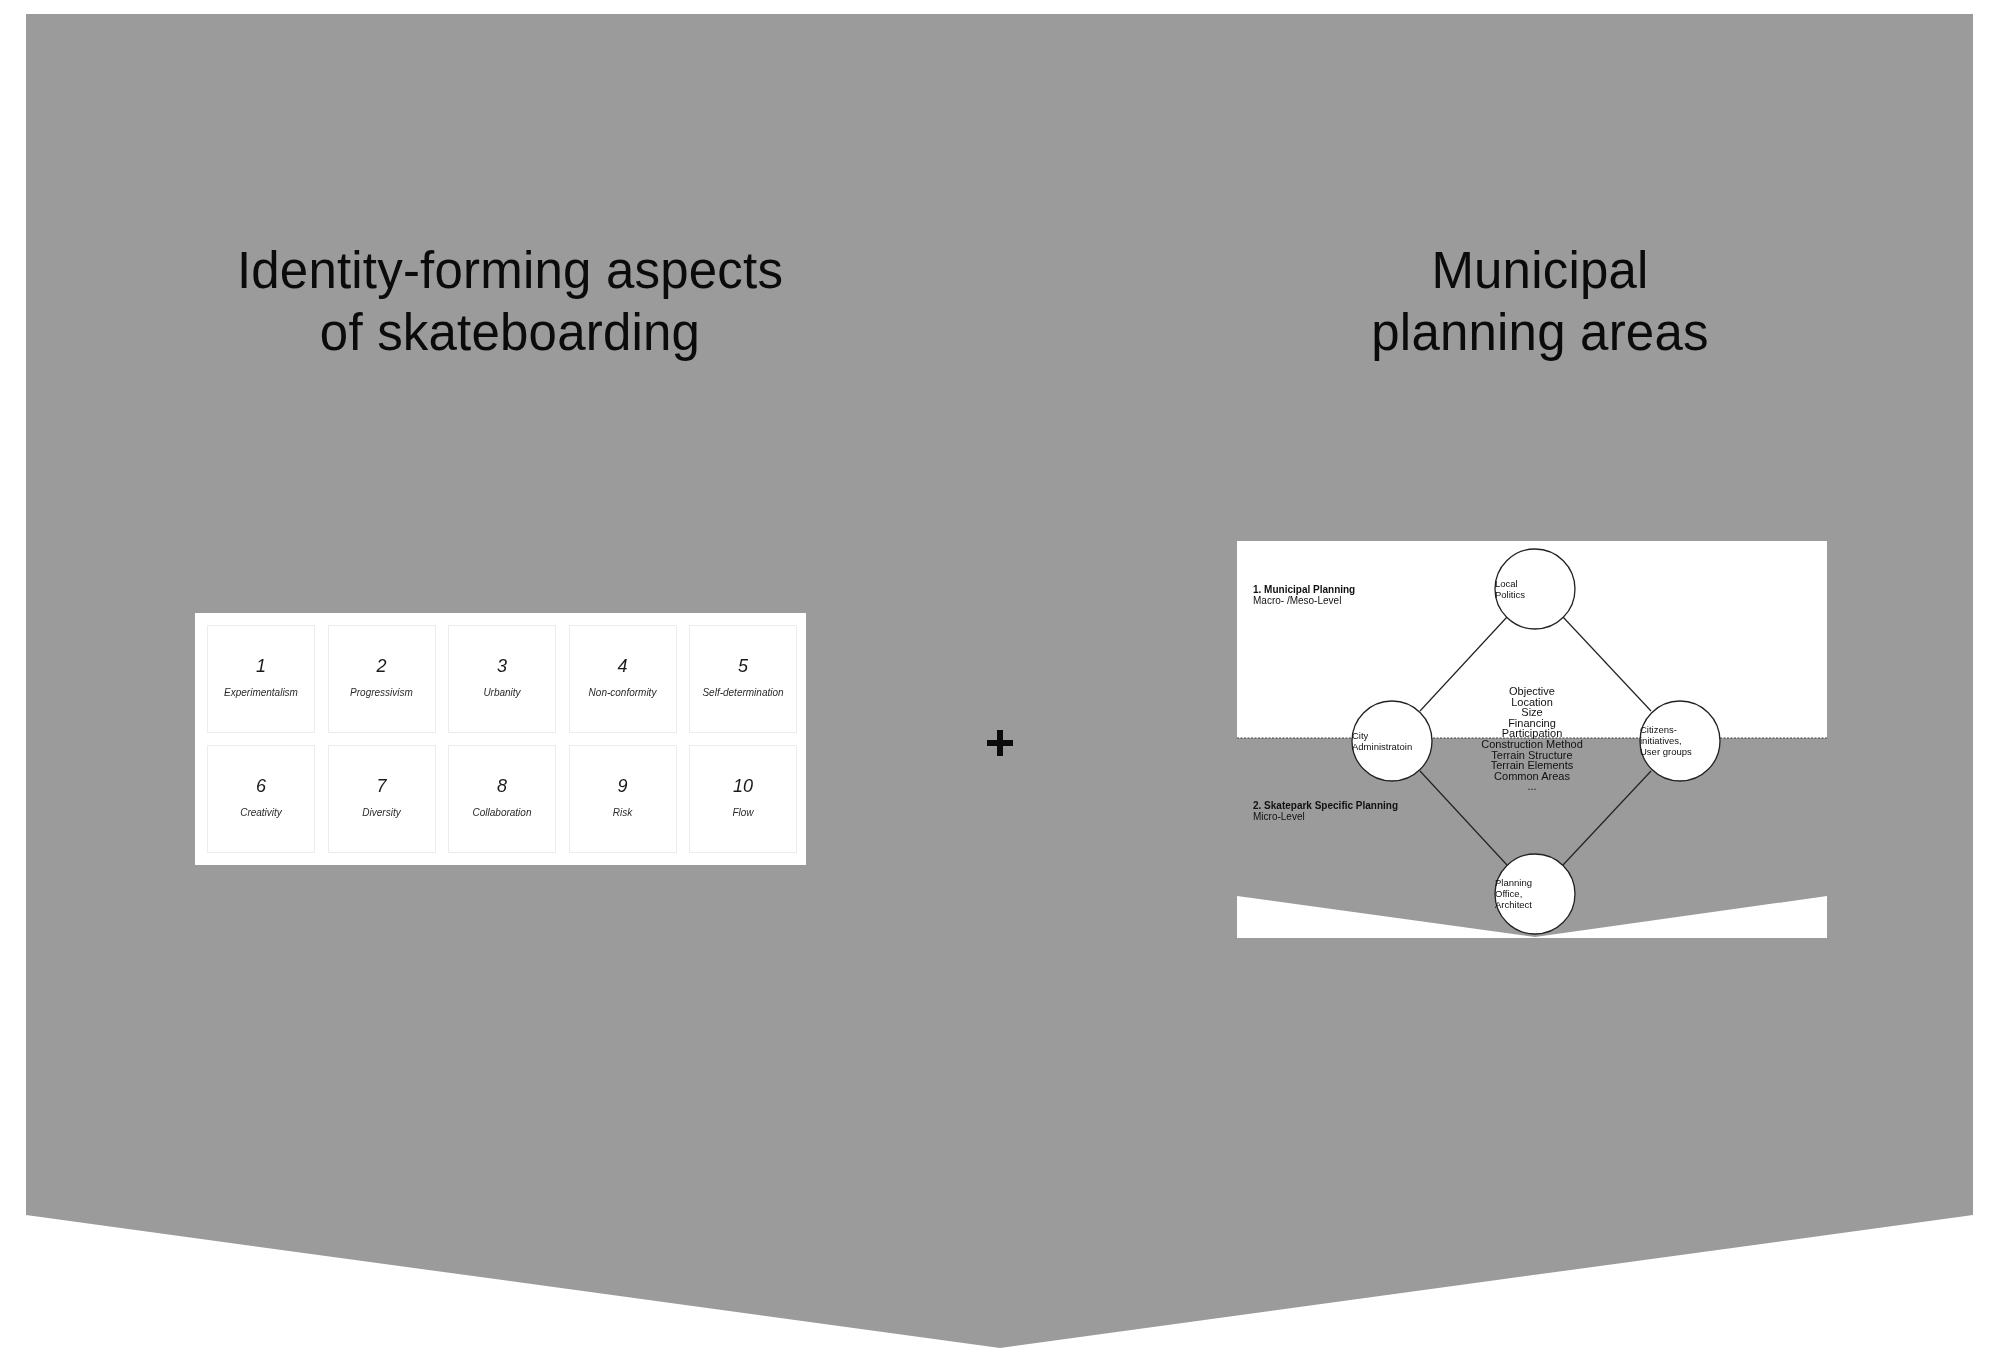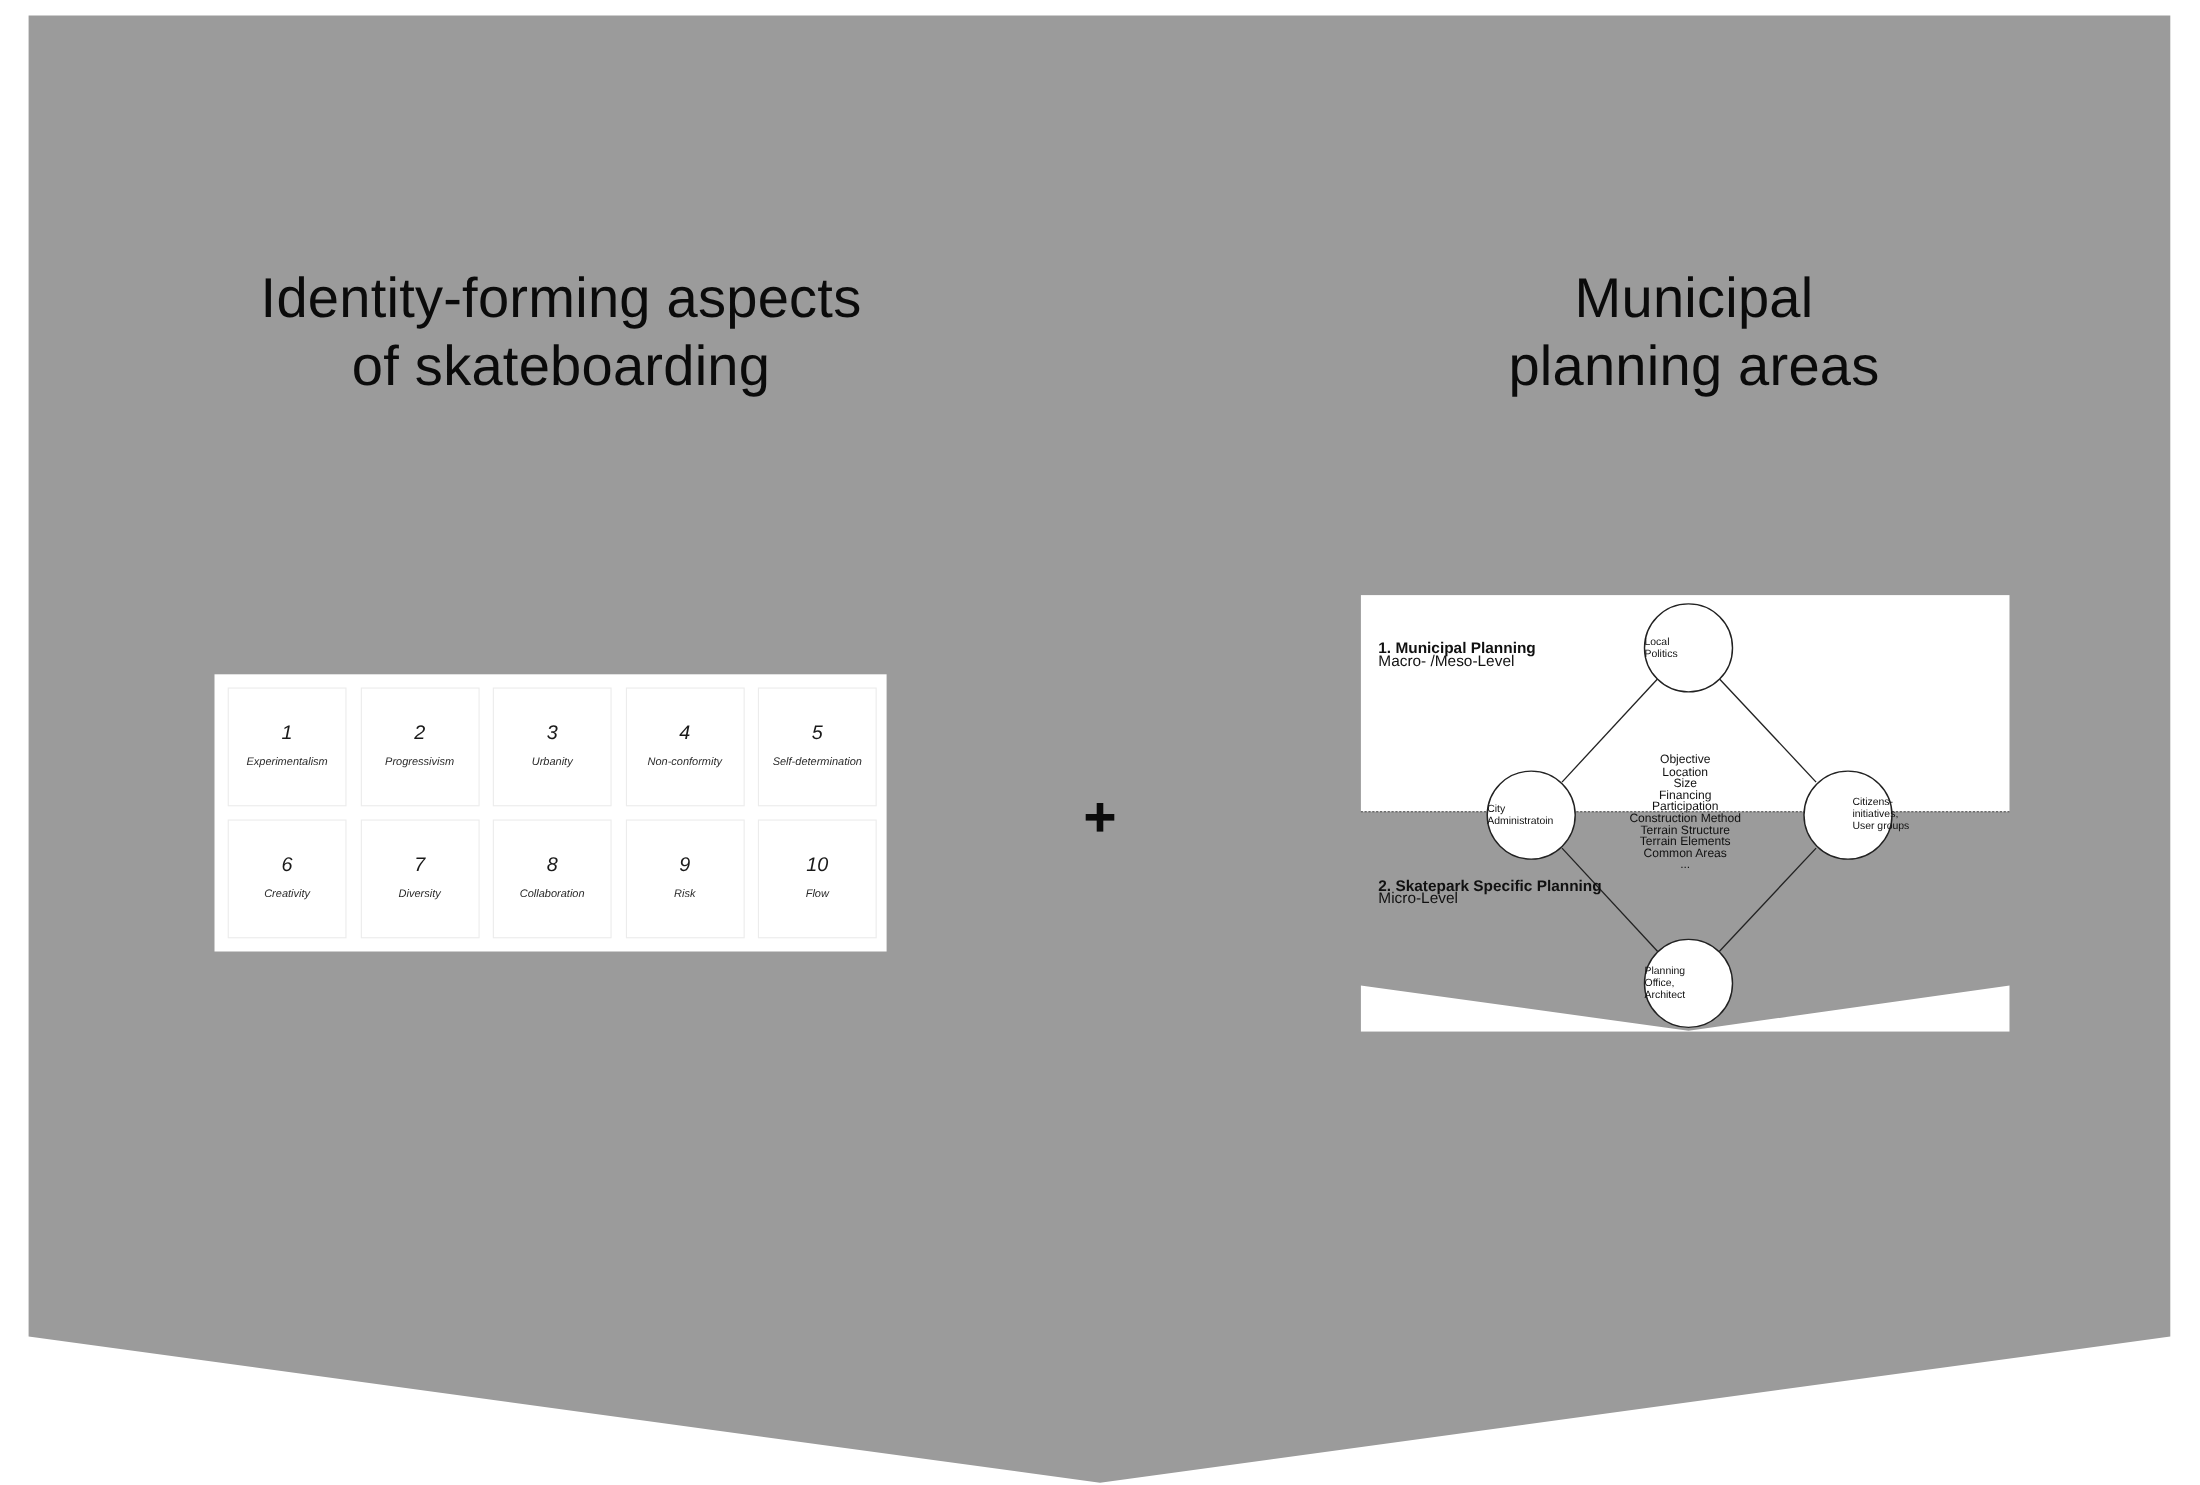--- a/index.html
+++ b/index.html
@@ -25,21 +25,21 @@
                     grid-template-columns: repeat(5, 108px); grid-template-rows: repeat(2, 108px);
                     column-gap: 12.5px; row-gap: 12px; }
     .aspect-card { border: 1px solid #ececec; box-sizing: border-box; background: #fff;
                    display: flex; flex-direction: column; align-items: center; }
     .aspect-num { font-style: italic; font-size: 18px; color: #1a1a1a; margin-top: 30px; line-height: 20px; }
     .aspect-label { font-style: italic; font-size: 10px; color: #2a2a2a; margin-top: 11px; line-height: 12px;
                     white-space: nowrap; }
 
     #planning-diagram { position: absolute; left: 1237px; top: 541px; width: 590px; height: 397px; }
     #planning-diagram svg { position: absolute; left: 0; top: 0; }
-    .diag-label { position: absolute; font-size: 14px; line-height: 11px; color: #111; }
+    .diag-label { position: absolute; font-size: 10px; line-height: 11px; color: #111; }
     .diag-label .bold { font-weight: 700; }
     #label-municipal { left: 16px; top: 43px; }
     #label-skatepark { left: 16px; top: 259px; }
     .node-text { position: absolute; width: 80px; text-align: left; font-size: 9.5px; line-height: 11px; color: #111; }
     #center-list { position: absolute; left: 215px; top: 145px; width: 160px; text-align: center;
                    font-size: 11px; line-height: 10.6px; color: #111; }
     #center-list div { white-space: nowrap; }
   </style>
 </head>
 <body>
@@ -137,21 +137,21 @@
   </div>
 
   <div class="node-text" style="left:258px; top:37px;">
     <div>Local</div>
     <div>Politics</div>
   </div>
   <div class="node-text" style="left:115px; top:189px;">
     <div>City</div>
     <div>Administratoin</div>
   </div>
-  <div class="node-text" style="left:403px; top:183px;margin-left:44px;">
+  <div class="node-text" style="left:403px; top:183px;">
     <div>Citizens-</div>
     <div>initiatives,</div>
     <div>User groups</div>
   </div>
   <div class="node-text" style="left:258px; top:336px;">
     <div>Planning</div>
     <div>Office,</div>
     <div>Architect</div>
   </div>
 

